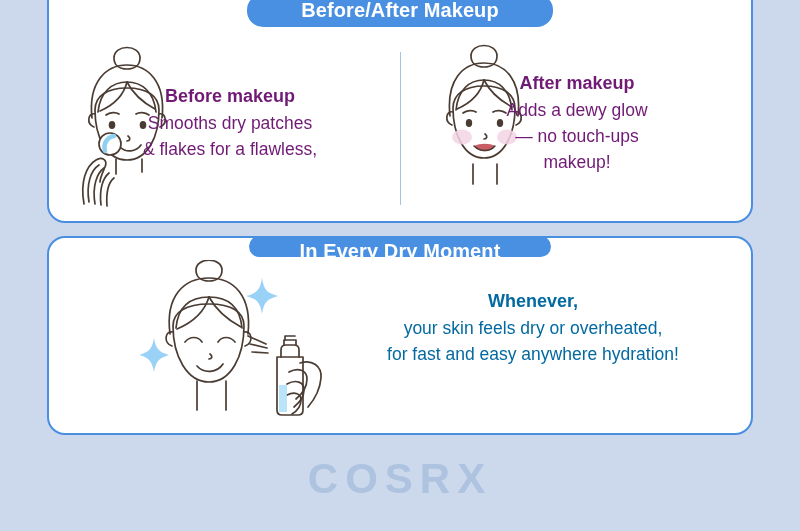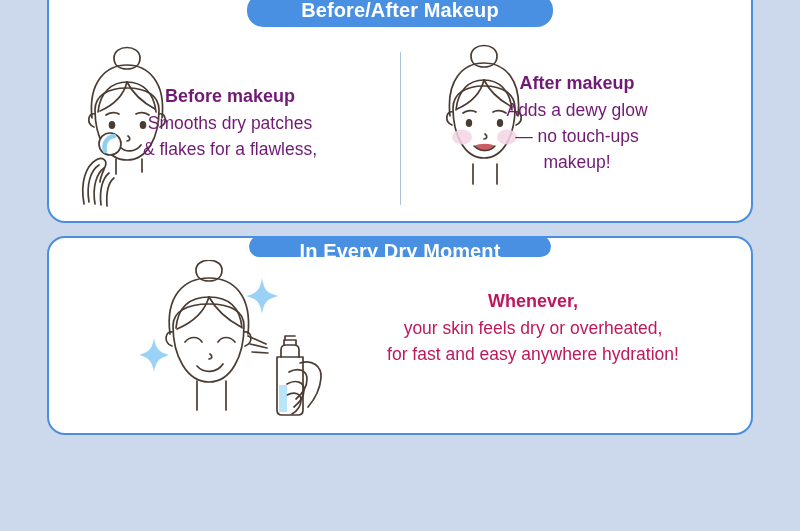--- a/index.html
+++ b/index.html
@@ -121,21 +121,21 @@
     top: 250px;
     width: 200px;
     height: 165px;
   }
   #moment-text {
     position: absolute;
     left: 348px;
     top: 278px;
     width: 370px;
     text-align: center;
-    color: #be185d;
+    color: #0369a1;
     font-size: 17.5px;
     line-height: 26.5px;
   }
   #moment-text .heading {
     font-weight: bold;
     font-size: 18px;
     display: block;
   }
   #moment-text .line { display: block; }
 
@@ -305,14 +305,15 @@
 
     <path d="M139 125 L147 125 L147 152 L139 152 Z" fill="#a9ddf5" opacity="0.8" stroke="none"></path>
   </svg>
 
   <div id="moment-text">
     <span class="heading">Whenever,</span>
     <span class="line">your skin feels dry or overheated,</span>
     <span class="line">for fast and easy anywhere hydration!</span>
   </div>
 
+  <div id="cosrx-logo">COSRX</div>
 
 </div>
 
 </body></html>

